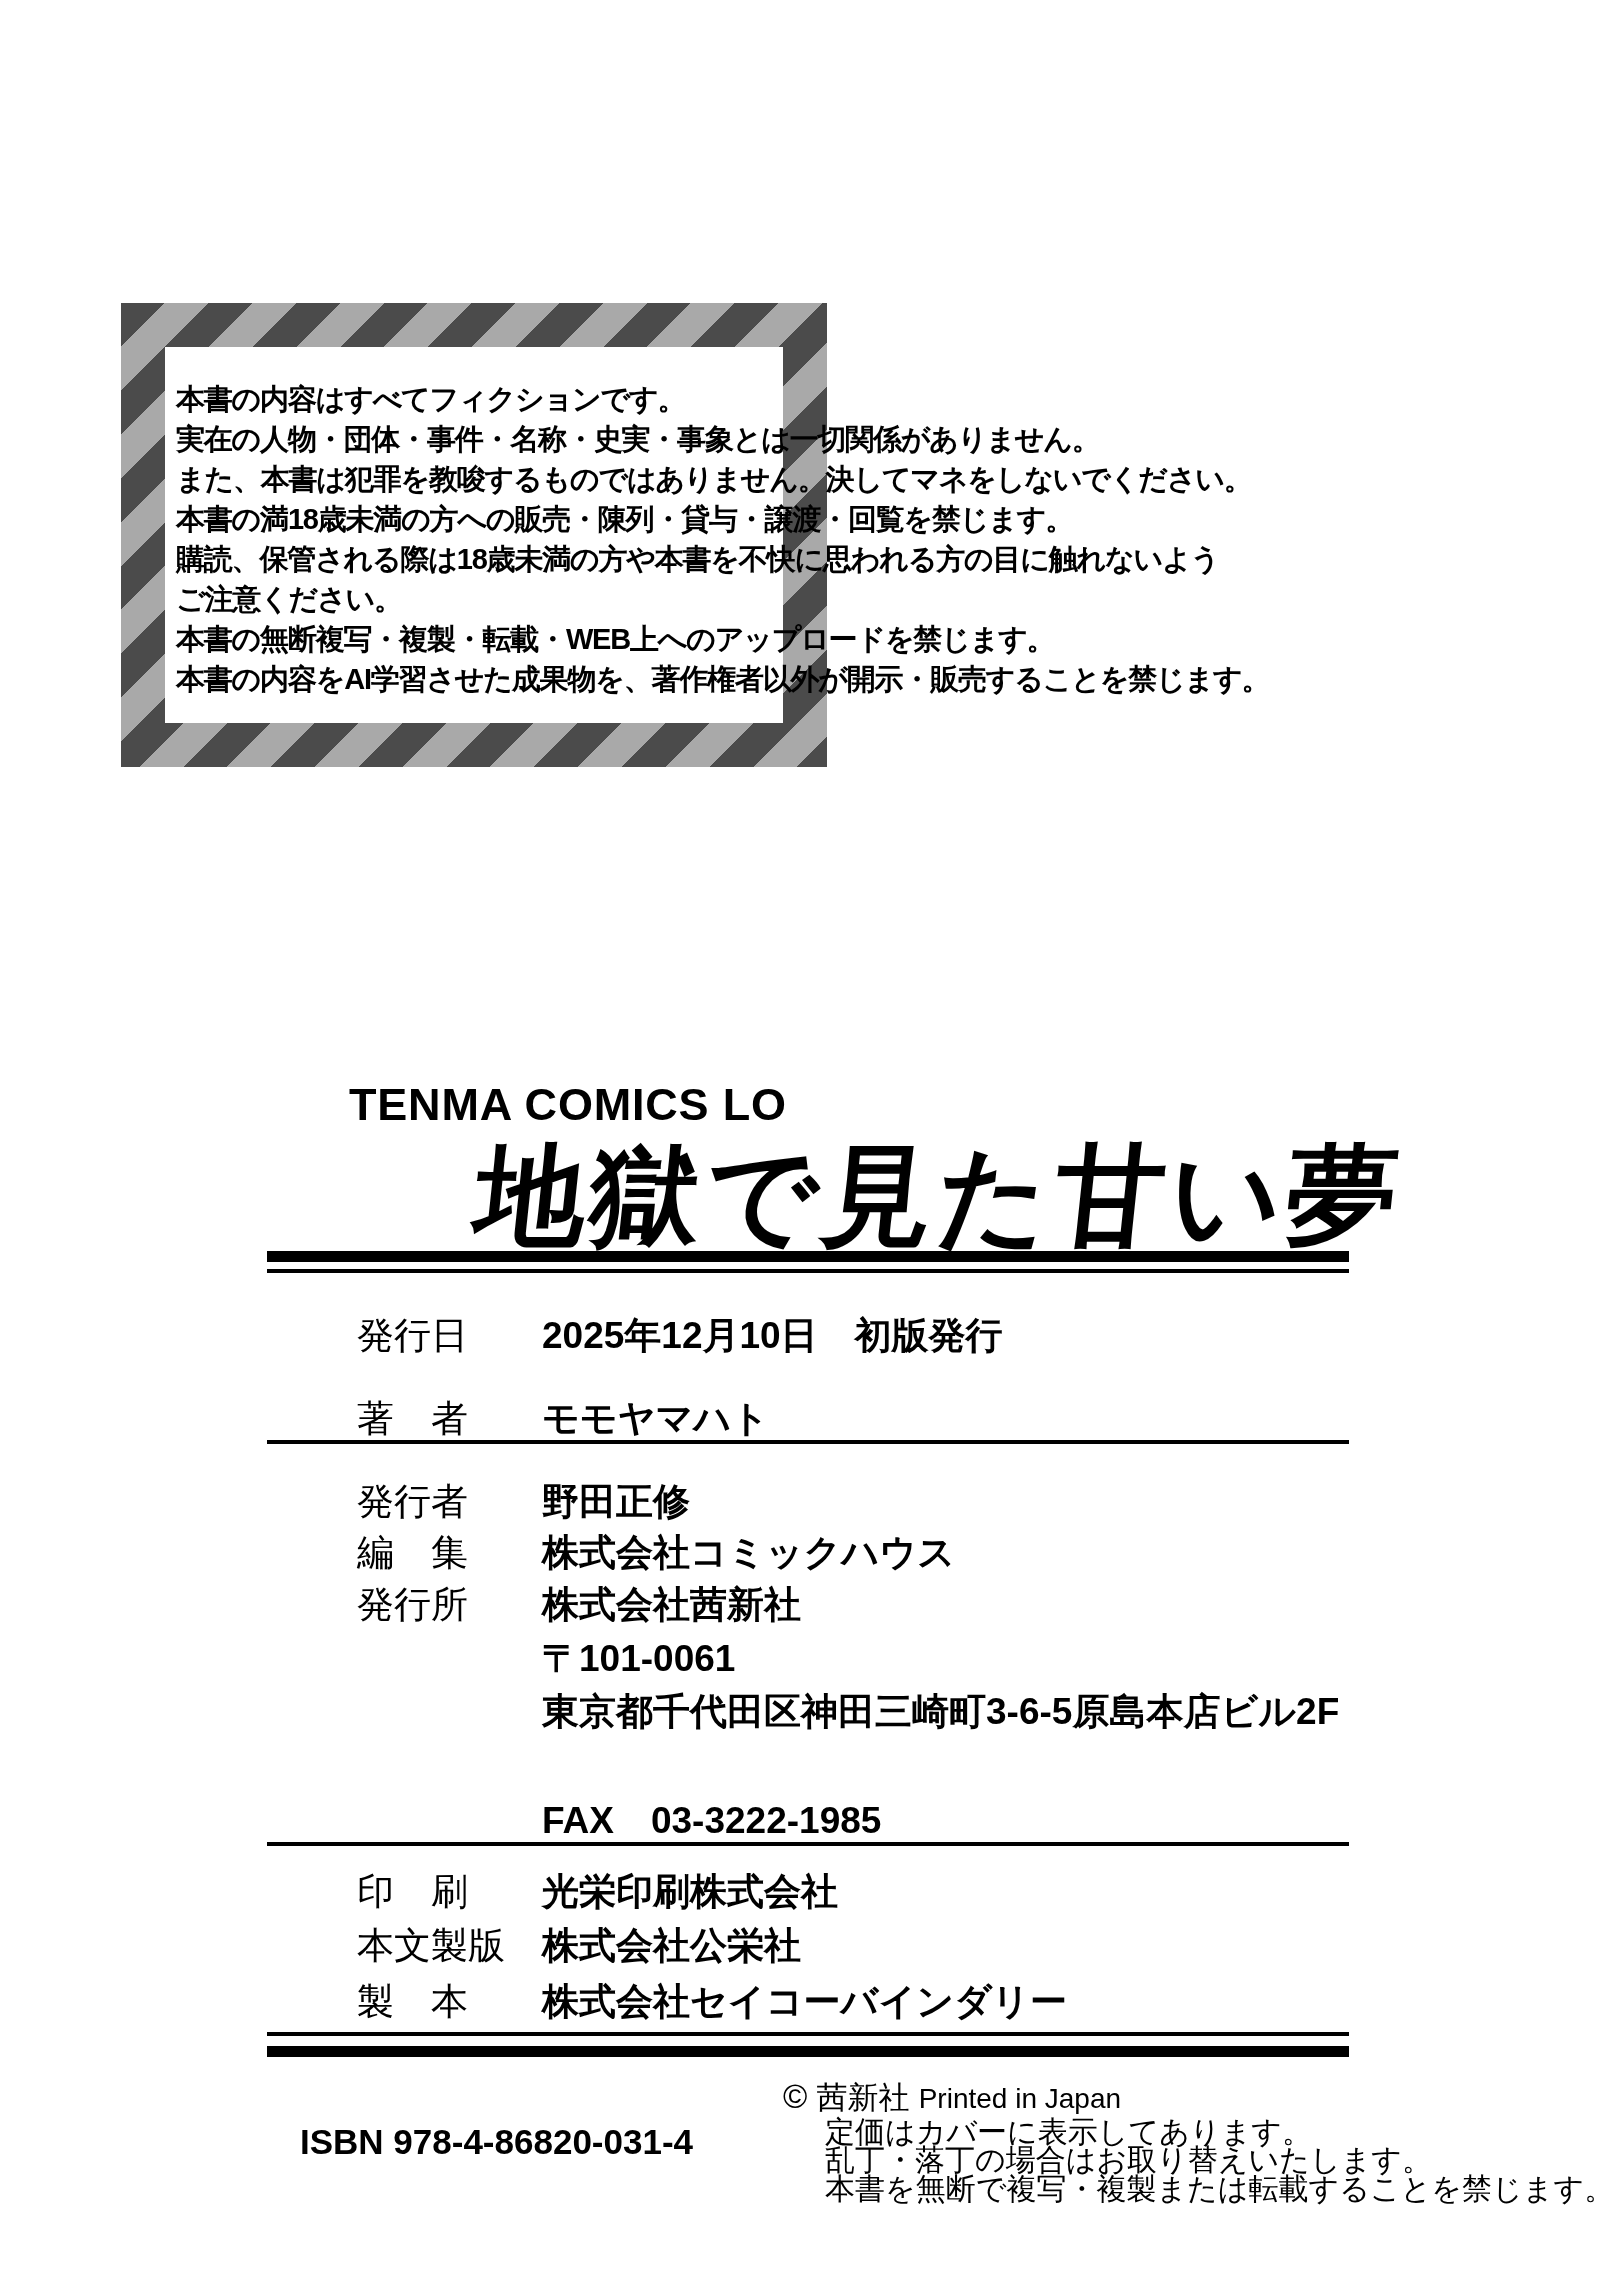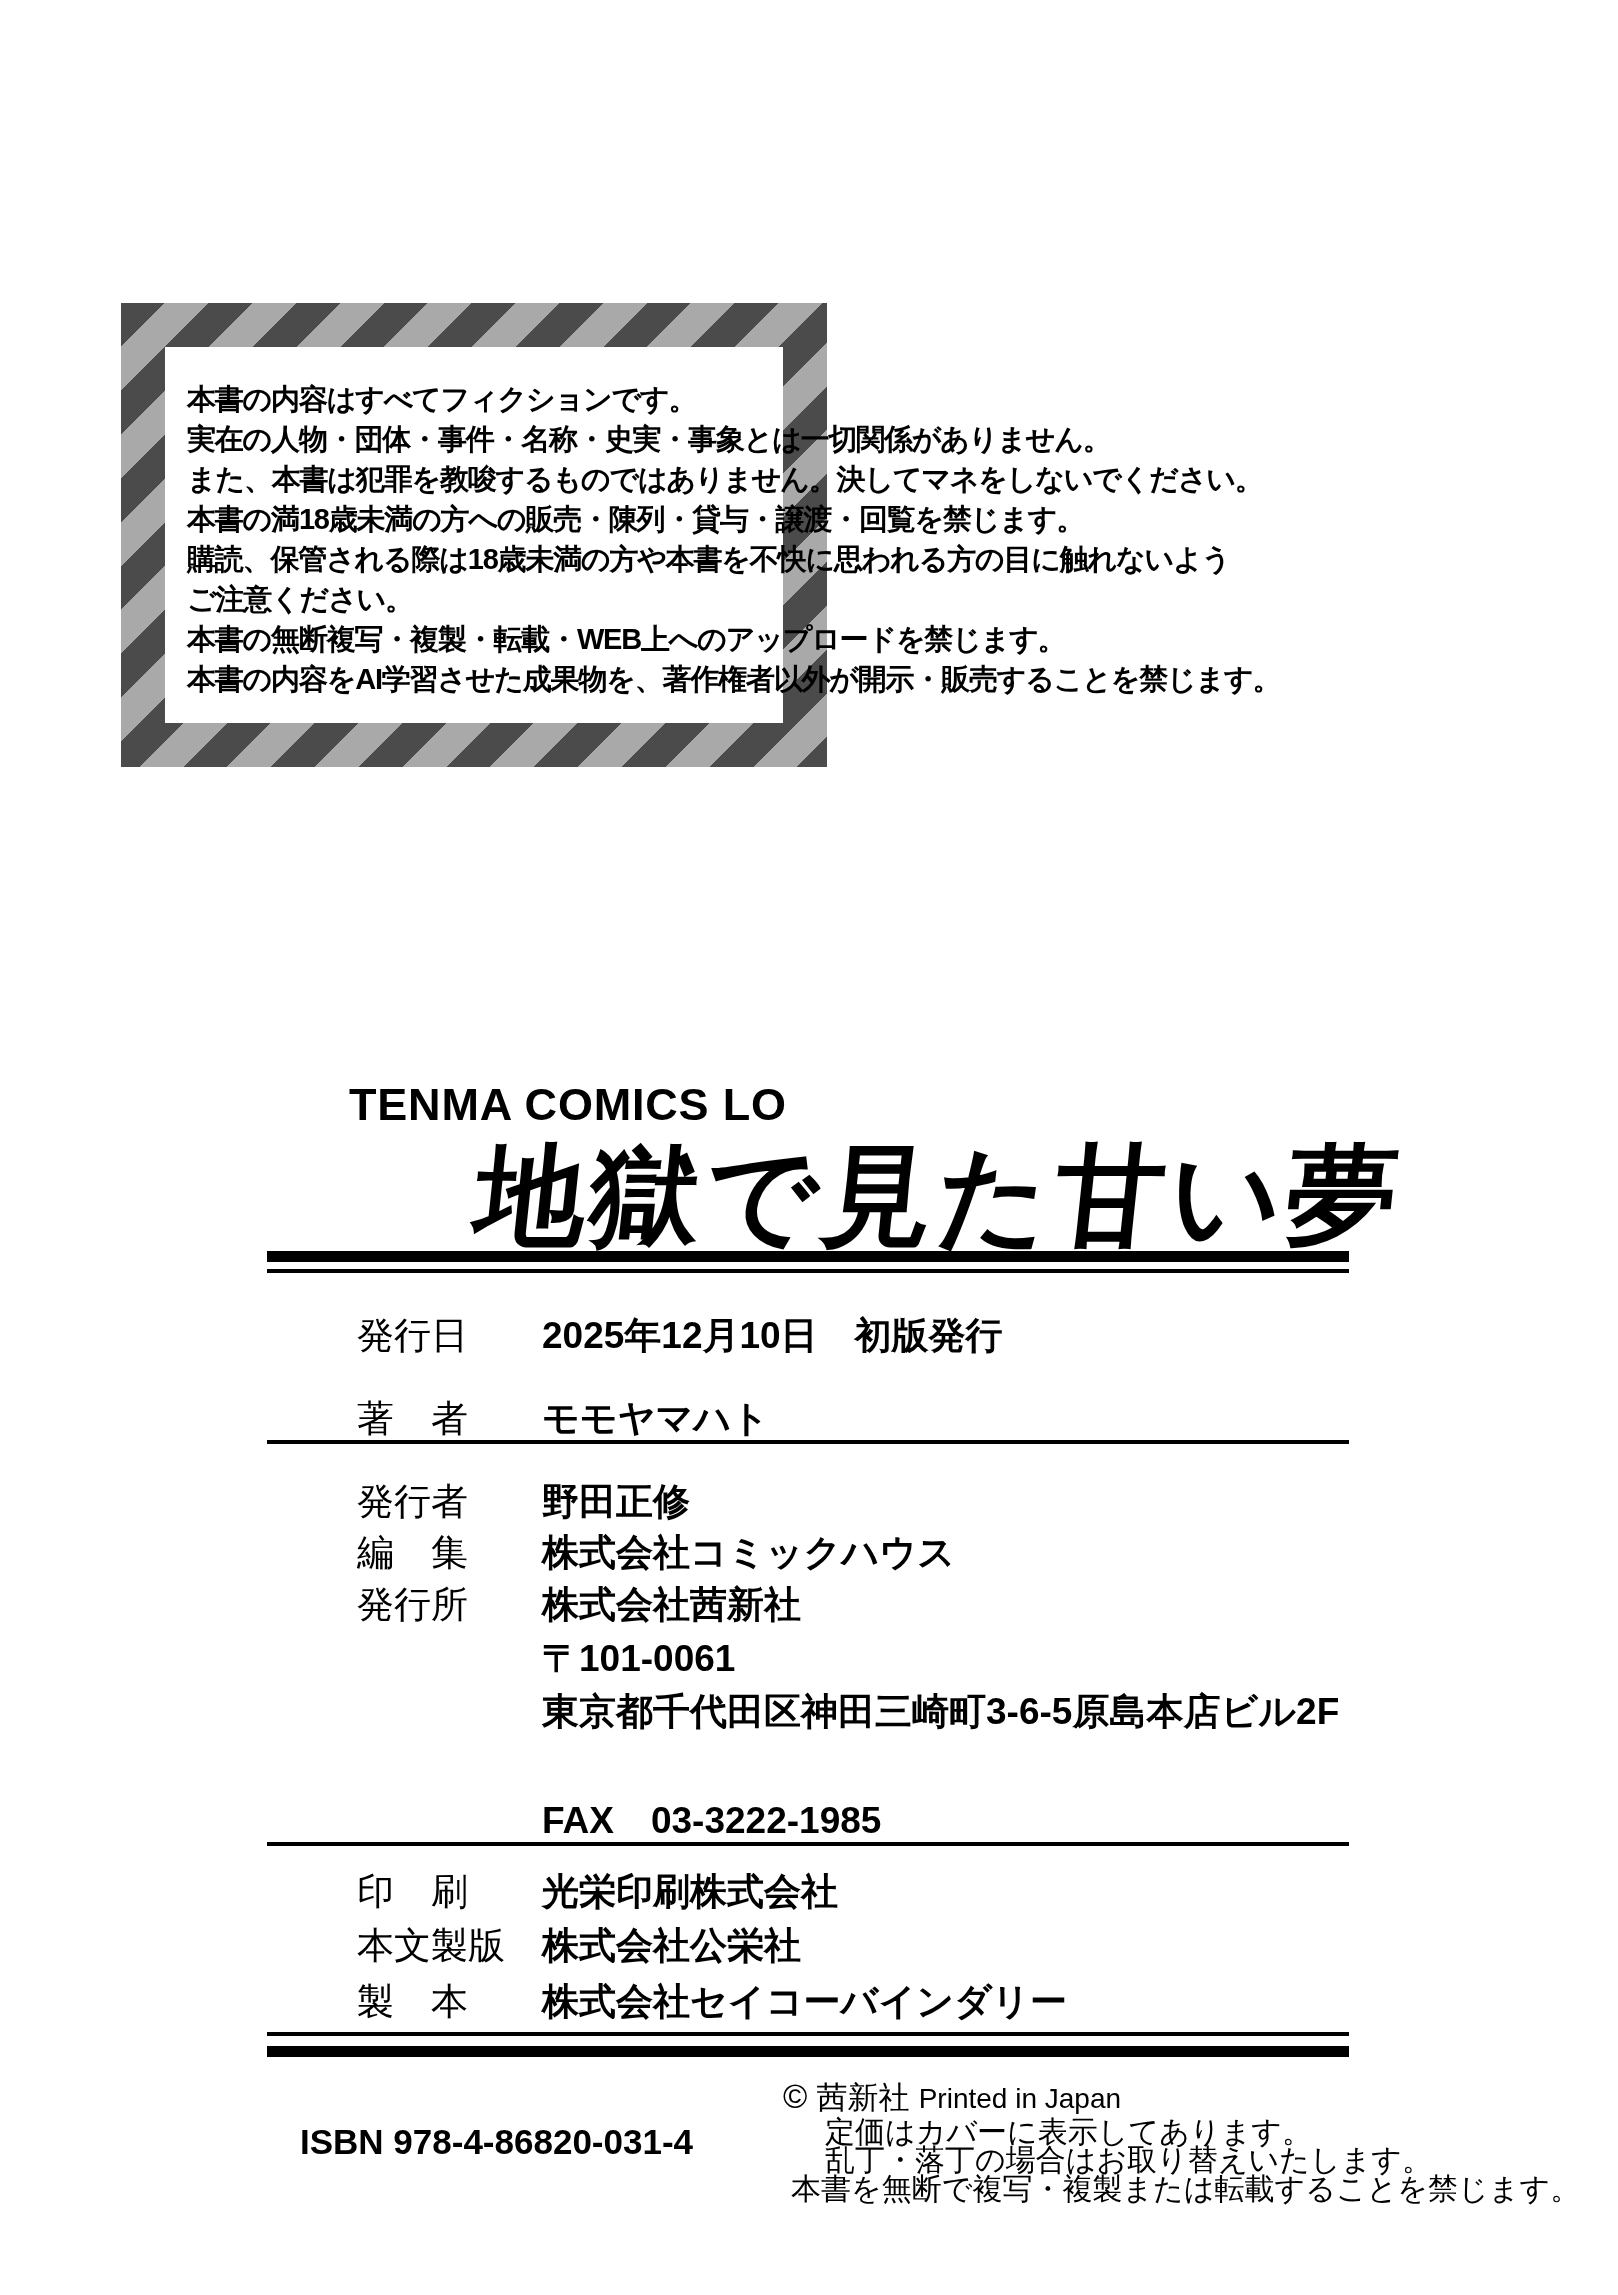--- a/index.html
+++ b/index.html
@@ -11,21 +11,21 @@
   .page{position:absolute;left:0;top:0;width:1618px;height:2295px;background:#fff;}
 
   
   .warning-outer{
     position:absolute;left:121px;top:303px;width:706px;height:464px;
     background:repeating-linear-gradient(135deg,#4b4b4b 0 31px,#a9a9a9 31px 62px);
     box-sizing:border-box;padding:44px;
   }
   .warning-inner{
     width:100%;height:100%;background:#ffffff;box-sizing:border-box;
-    padding:32px 11px 0 22px;
+    padding:32px 11px 0 11px;
   }
   .warning-line{
     font-size:29px;font-weight:bold;line-height:40px;
     letter-spacing:-1.2px;white-space:nowrap;
   }
 
   
   .colophon{position:absolute;left:267px;top:1074px;width:1084px;height:1156px;}
   .imprint{
     position:absolute;left:82px;top:4.8px;
@@ -137,17 +137,17 @@
 
     <div class="footer-left-line" style="left:33px;top:1048px">ISBN 978-4-86820-031-4</div>
 
     <div class="footer-right-first" style="left:516px;top:1003px">
       <span class="copy-sym">©</span>
       <span class="jp-pub">茜新社</span>
       <span class="printed">Printed in Japan</span>
     </div>
     <div class="footer-note" style="left:558px;top:1038px">定価はカバーに表示してあります。</div>
     <div class="footer-note" style="left:558px;top:1066px">乱丁・落丁の場合はお取り替えいたします。</div>
-    <div class="footer-note" style="left:524px;top:1095px">本書を無断で複写・複製または転載することを禁じます。</div>
+    <div class="footer-note" style="left:558px;top:1095px">本書を無断で複写・複製または転載することを禁じます。</div>
   </div>
 
 </div>
 
 
 </body></html>

